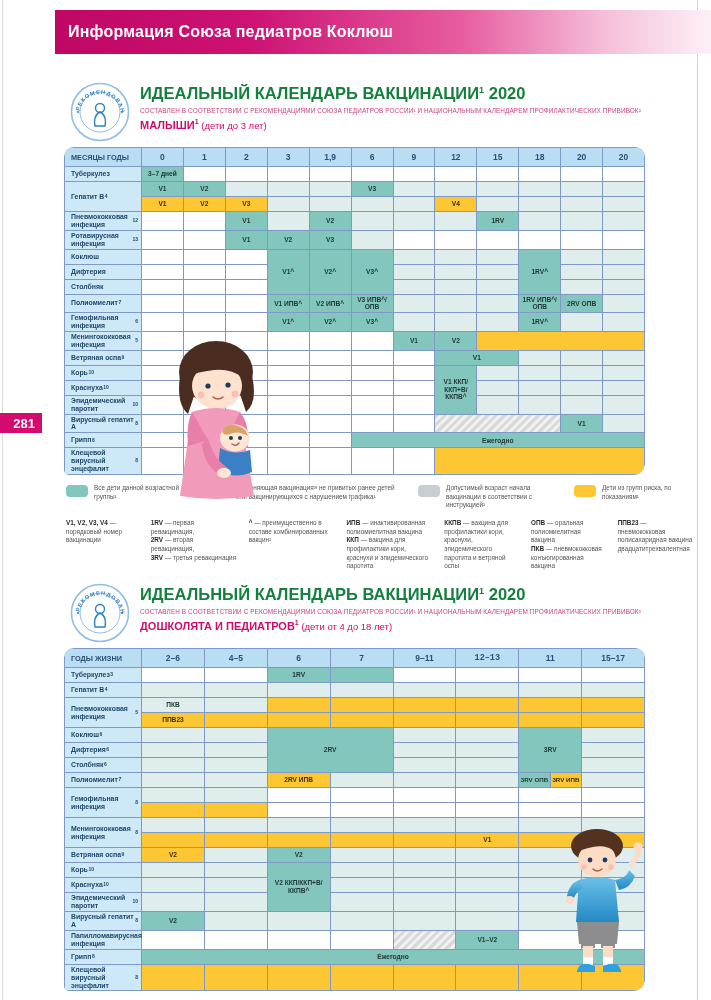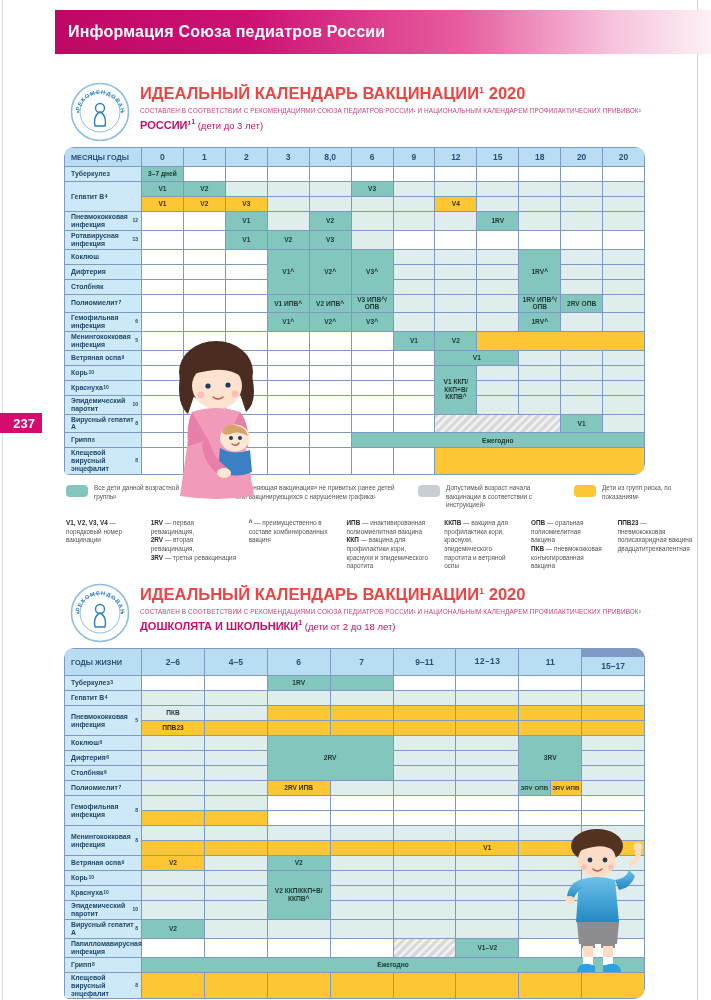--- a/index.html
+++ b/index.html
@@ -14,21 +14,21 @@
 
   .pageno{position:absolute;left:0;top:413px;width:42px;height:20px;background:#d40a6e;
           color:#fff;font-weight:bold;font-size:13px;display:flex;align-items:center;justify-content:flex-end;
           padding-right:7px;box-sizing:border-box;}
 
   .content{position:absolute;left:64px;top:80px;width:581px;}
 
   .sec-head{display:flex;align-items:flex-start;margin-bottom:5px;}
   .stamp{width:60px;height:60px;flex:0 0 60px;margin:2px 10px 0 6px;}
   .sec-titles{padding-top:4px;}
-  .sec-title{color:#ef4444;font-weight:bold;font-size:16.5px;line-height:1.1;}
+  .sec-title{color:#15803d;font-weight:bold;font-size:16.5px;line-height:1.1;}
   .sec-title sup{font-size:9px;}
   .sec-sub{color:#c9417f;font-size:6.4px;margin-top:5px;letter-spacing:.1px;}
   .sec-aud{margin-top:4px;font-size:11px;color:#d00a6a;}
   .aud-name{font-weight:bold;}
   .aud-name sup{font-size:7px;}
   .aud-note{font-size:9.5px;}
 
   .vt{display:grid;gap:1px;background:#7e99c6;padding:1px;border-radius:10px 10px 12px 5px;
       overflow:hidden;width:581px;box-sizing:border-box;grid-auto-rows:minmax(14px,auto);}
   .hcell{background:#b9def4;color:#2b4e73;font-weight:bold;font-size:8.5px;
@@ -72,55 +72,55 @@
   #mother-baby{left:138px;top:328px;}
   #boy{left:551px;top:826px;}
 </style>
 </head>
 <body>
 
 <div class="edge-line-left"></div>
 <div class="edge-line-right"></div>
 
 <div class="banner">
-  <div class="banner-title">Информация Союза педиатров России</div>
+  <div class="banner-title">Информация Союза педиатров Коклюш</div>
 </div>
 
 <div class="pageno">
-  <span>237</span>
+  <span>281</span>
 </div>
 
 <div class="content">
 
   <div class="sec-head">
     <svg class="stamp" viewBox="0 0 60 60">
       <circle cx="30" cy="30" r="28.5" fill="#ffffff" stroke="#8fbde6" stroke-width="1.6"></circle>
       <circle cx="30" cy="30" r="20" fill="none" stroke="#8fbde6" stroke-width="1"></circle>
       <path id="stamp-arc-0" d="M 9 33 A 21 21 0 0 1 51 33" fill="none"></path>
       <text font-size="5.6" fill="#2f7fc1" font-weight="bold" letter-spacing="1">
         <textPath href="#stamp-arc-0" startOffset="4">РЕКОМЕНДОВАНО</textPath>
       </text>
       <circle cx="30" cy="26" r="4.5" fill="none" stroke="#2f7fc1" stroke-width="1.4"></circle>
       <path d="M 30 30 C 24 33 24 40 25 44 L 35 44 C 36 40 36 33 30 30 Z" fill="none" stroke="#2f7fc1" stroke-width="1.4"></path>
       <circle cx="8" cy="30" r="1" fill="#2f7fc1"></circle>
         <circle cx="52" cy="30" r="1" fill="#2f7fc1"></circle>
     </svg>
     <div class="sec-titles">
       <div class="sec-title"><span>ИДЕАЛЬНЫЙ КАЛЕНДАРЬ ВАКЦИНАЦИИ</span><sup>1</sup> <span>2020</span></div>
       <div class="sec-sub">СОСТАВЛЕН В СООТВЕТСТВИИ С РЕКОМЕНДАЦИЯМИ СОЮЗА ПЕДИАТРОВ РОССИИ¹ И НАЦИОНАЛЬНЫМ КАЛЕНДАРЕМ ПРОФИЛАКТИЧЕСКИХ ПРИВИВОК²</div>
-      <div class="sec-aud"><span class="aud-name"><span>РОССИИ¹</span><sup>1</sup></span><span class="aud-note"> (дети до 3 лет)</span></div>
+      <div class="sec-aud"><span class="aud-name"><span>МАЛЫШИ</span><sup>1</sup></span><span class="aud-note"> (дети до 3 лет)</span></div>
     </div>
   </div>
   <div class="vt" id="table-0" style="grid-template-columns: 76px repeat(12, 1fr);">
       <div class="hcell ax" style="grid-area: 1 / 1;">МЕСЯЦЫ ГОДЫ</div>
       <div class="hcell" style="grid-area: 1 / 2;">0</div>
       <div class="hcell" style="grid-area: 1 / 3;">1</div>
       <div class="hcell" style="grid-area: 1 / 4;">2</div>
       <div class="hcell" style="grid-area: 1 / 5;">3</div>
-      <div class="hcell" style="grid-area: 1 / 6;">8,0</div>
+      <div class="hcell" style="grid-area: 1 / 6;">1,9</div>
       <div class="hcell" style="grid-area: 1 / 7;">6</div>
       <div class="hcell" style="grid-area: 1 / 8;">9</div>
       <div class="hcell" style="grid-area: 1 / 9;">12</div>
       <div class="hcell" style="grid-area: 1 / 10;">15</div>
       <div class="hcell" style="grid-area: 1 / 11;">18</div>
       <div class="hcell" style="grid-area: 1 / 12;">20</div>
       <div class="hcell" style="grid-area: 1 / 13;">20</div>
       <div class="lcell" style="grid-area: 2 / 1 / span 1;">
         <span>Туберкулез</span>
       </div>
@@ -434,33 +434,33 @@
         <textPath href="#stamp-arc-1" startOffset="4">РЕКОМЕНДОВАНО</textPath>
       </text>
       <circle cx="30" cy="26" r="4.5" fill="none" stroke="#2f7fc1" stroke-width="1.4"></circle>
       <path d="M 30 30 C 24 33 24 40 25 44 L 35 44 C 36 40 36 33 30 30 Z" fill="none" stroke="#2f7fc1" stroke-width="1.4"></path>
       <circle cx="8" cy="30" r="1" fill="#2f7fc1"></circle>
         <circle cx="52" cy="30" r="1" fill="#2f7fc1"></circle>
     </svg>
     <div class="sec-titles">
       <div class="sec-title"><span>ИДЕАЛЬНЫЙ КАЛЕНДАРЬ ВАКЦИНАЦИИ</span><sup>1</sup> <span>2020</span></div>
       <div class="sec-sub">СОСТАВЛЕН В СООТВЕТСТВИИ С РЕКОМЕНДАЦИЯМИ СОЮЗА ПЕДИАТРОВ РОССИИ¹ И НАЦИОНАЛЬНЫМ КАЛЕНДАРЕМ ПРОФИЛАКТИЧЕСКИХ ПРИВИВОК²</div>
-      <div class="sec-aud"><span class="aud-name"><span>ДОШКОЛЯТА И ШКОЛЬНИКИ</span><sup>1</sup></span><span class="aud-note"> (дети от 2 до 18 лет)</span></div>
+      <div class="sec-aud"><span class="aud-name"><span>ДОШКОЛЯТА И ПЕДИАТРОВ</span><sup>1</sup></span><span class="aud-note"> (дети от 4 до 18 лет)</span></div>
     </div>
   </div>
   <div class="vt" id="table-1" style="grid-template-columns: 76px repeat(8, 1fr);">
       <div class="hcell ax" style="grid-area: 1 / 1;">ГОДЫ ЖИЗНИ</div>
       <div class="hcell" style="grid-area: 1 / 2;">2–6</div>
       <div class="hcell" style="grid-area: 1 / 3;">4–5</div>
       <div class="hcell" style="grid-area: 1 / 4;">6</div>
       <div class="hcell" style="grid-area: 1 / 5;">7</div>
       <div class="hcell" style="grid-area: 1 / 6;">9–11</div>
       <div class="hcell" style="grid-area: 1 / 7; font-family: Liberation Mono, monospace;">12–13</div>
       <div class="hcell" style="grid-area: 1 / 8;">11</div>
-      <div class="hcell" style="grid-area: 1 / 9; margin-top: 8px;">15–17</div>
+      <div class="hcell" style="grid-area: 1 / 9;">15–17</div>
       <div class="lcell" style="grid-area: 2 / 1 / span 1;">
         <span>Туберкулез</span>
         <sup>3</sup>
       </div>
       <div class="cell ct" style="grid-area: 2 / 4 / span 1 / span 1;">1RV</div>
       <div class="cell ct" style="grid-area: 2 / 5 / span 1 / span 1;"></div>
       <div class="lcell" style="grid-area: 3 / 1 / span 1;">
         <span>Гепатит В</span>
         <sup>4</sup>
       </div>

